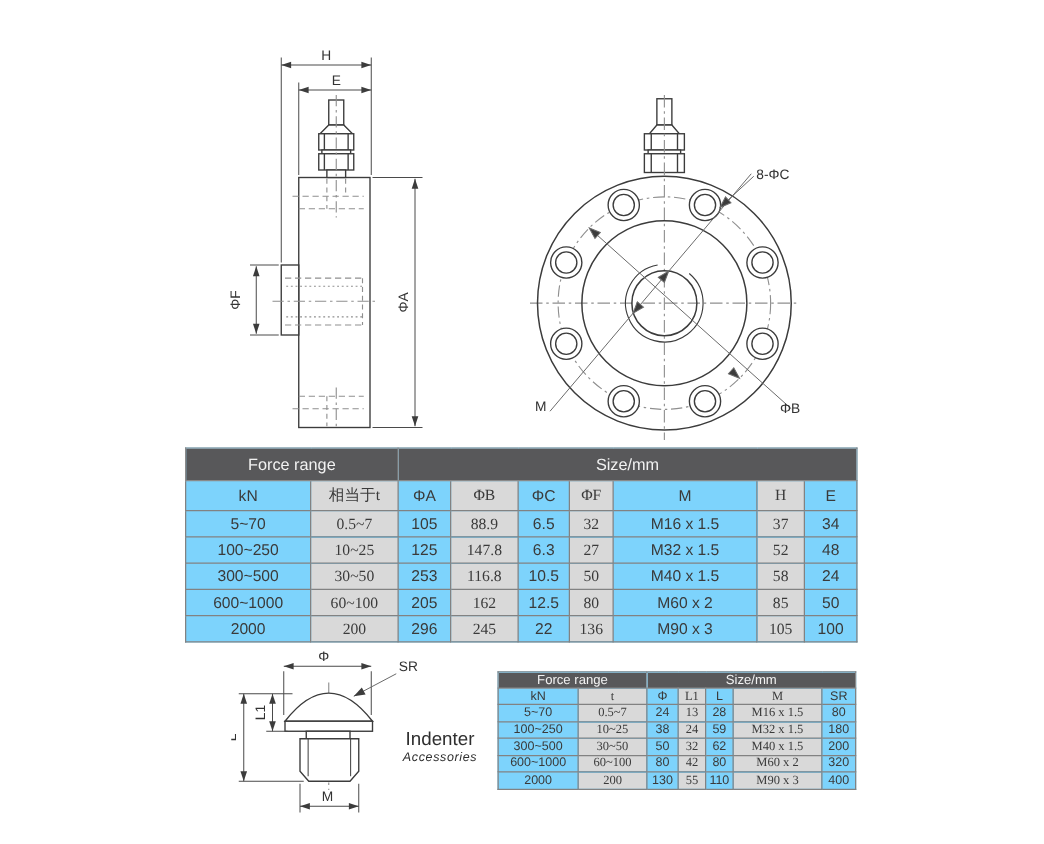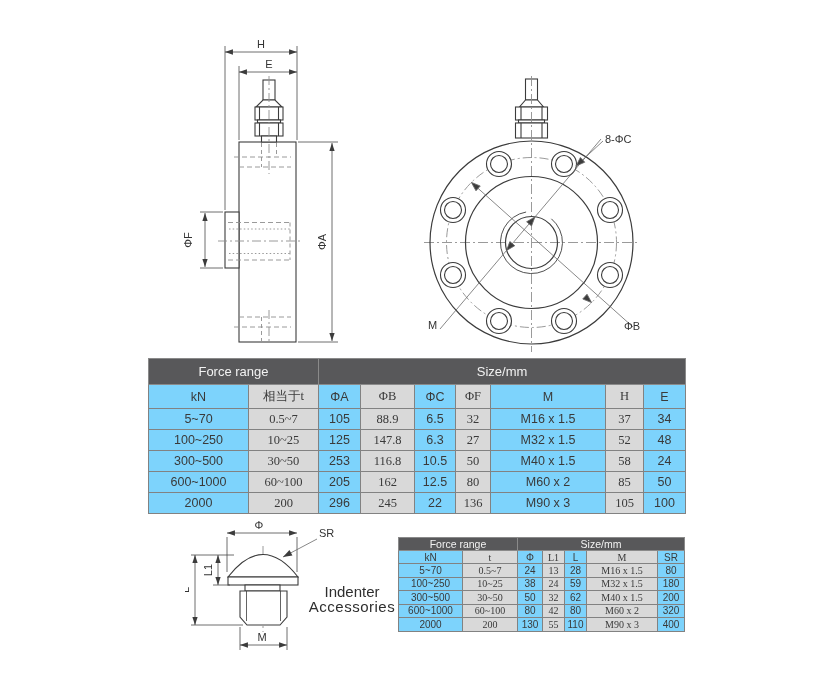--- a/index.html
+++ b/index.html
@@ -18,21 +18,21 @@
   #main-table thead tr:first-child th{height:25px;font-size:13px;}
   #main-table thead tr:last-child th{height:23px;}
   #main-table tbody td{height:20px;}
   #acc-table{width:286px;font-size:10px;}
   #acc-table thead tr:first-child th{height:11px;font-size:10.5px;}
   #acc-table thead tr:last-child th{height:12px;}
   #acc-table tbody td{height:12.5px;}
   
   #indenter-caption{left:300px;top:583px;width:104px;text-align:center;color:#2e2e2e;}
   #indenter-caption .t1{font-size:15px;line-height:17px;}
-  #indenter-caption .t2{font-size:15px;line-height:14px;letter-spacing:0.5px;}
+  #indenter-caption .t2{font-size:10px;line-height:14px;letter-spacing:0.5px;font-style:italic;}
 </style>
 </head>
 <body>
 
 <div id="screen">
 
   <svg class="abs" style="left:180px;top:28px;" width="165" height="330" viewBox="180 28 165 330">
     <defs>
       <marker id="ar1" viewBox="0 0 10 10" refX="9.5" refY="5" markerWidth="11" markerHeight="11" orient="auto-start-reverse">
           <path d="M0.5,2 L9.5,5 L0.5,8 z" fill="#3c3c3c"></path>

